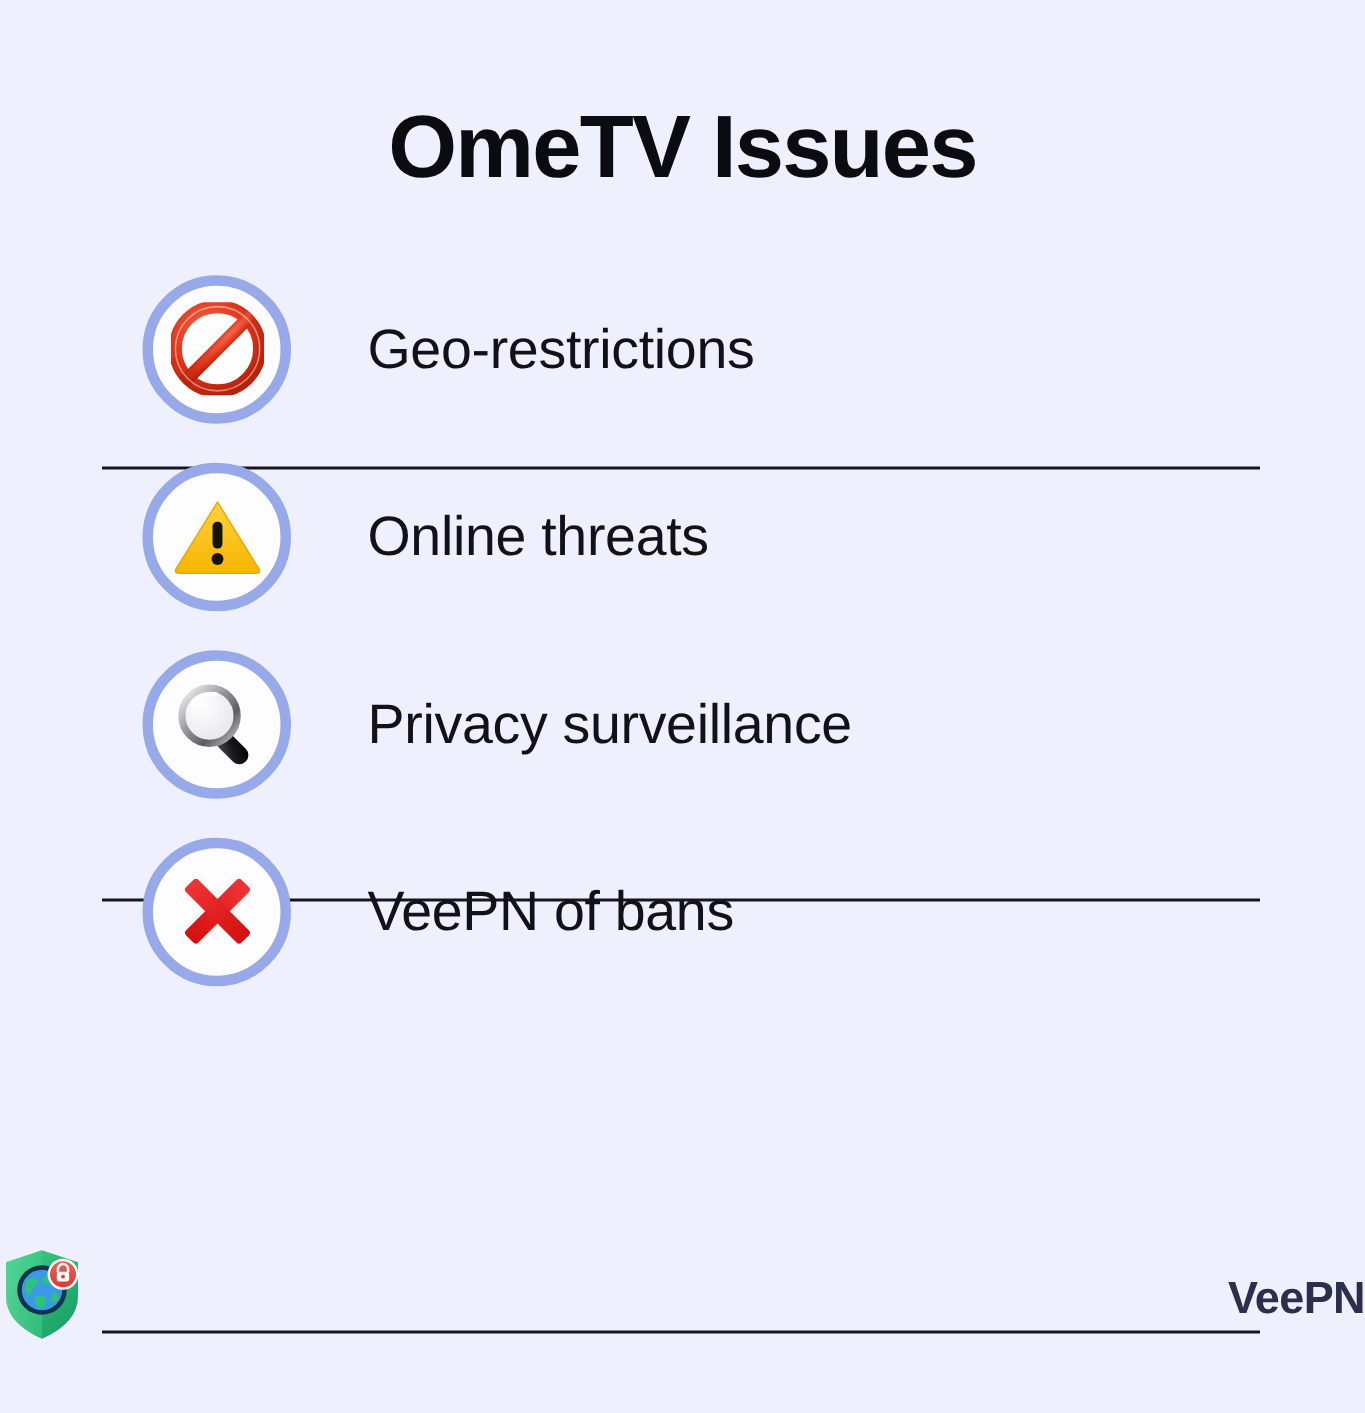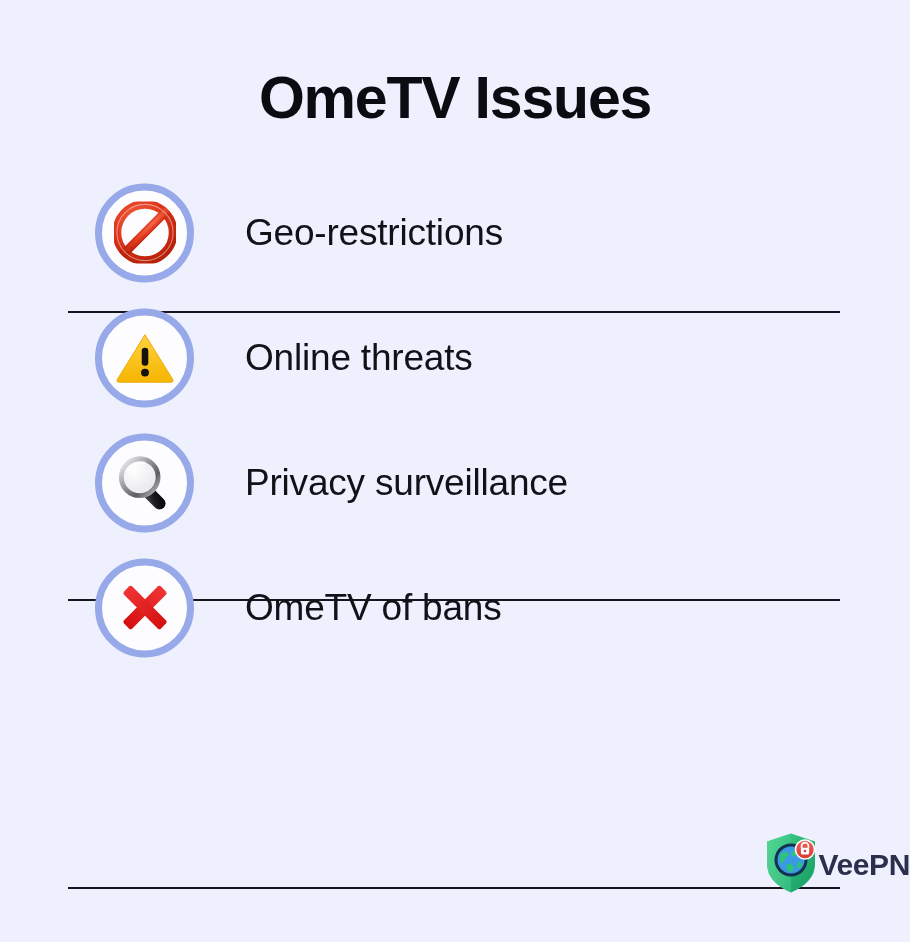--- a/index.html
+++ b/index.html
@@ -94,21 +94,21 @@
   .divider.d3 { top: 467px; }
 
   
   .brand {
     position: absolute;
     top: 832px;
     left: 0;
     width: 910px;
     display: flex;
     align-items: center;
-    justify-content: flex-end;
+    justify-content: space-between;
   }
   .brand-mark { display: block; }
   .brand-name {
     font-size: 30px;
     font-weight: 700;
     color: #2c2f4c;
     letter-spacing: -0.4px;
     font-family: "Liberation Sans", sans-serif;
   }
 </style>
@@ -203,21 +203,21 @@
                 <stop offset="100%" stop-color="#d40f0f"></stop>
               </linearGradient>
             </defs>
             <g fill="url(#xGrad)">
               <rect x="26" y="5" width="12" height="54" rx="2.5" transform="rotate(45 32 32)"></rect>
               <rect x="26" y="5" width="12" height="54" rx="2.5" transform="rotate(-45 32 32)"></rect>
             </g>
           </svg>
         </span>
       </div>
-      <div class="issue-label">OmeTV of bans</div>
+      <div class="issue-label">VeePN of bans</div>
     </div>
 
   </div>
 
   <div class="brand">
     <span class="brand-mark">
       <svg width="56" height="62" viewBox="0 0 56 62">
         <defs>
           <linearGradient id="shieldGrad" x1="0" y1="0" x2="1" y2="1">
             <stop offset="0%" stop-color="#3fd18a"></stop>

